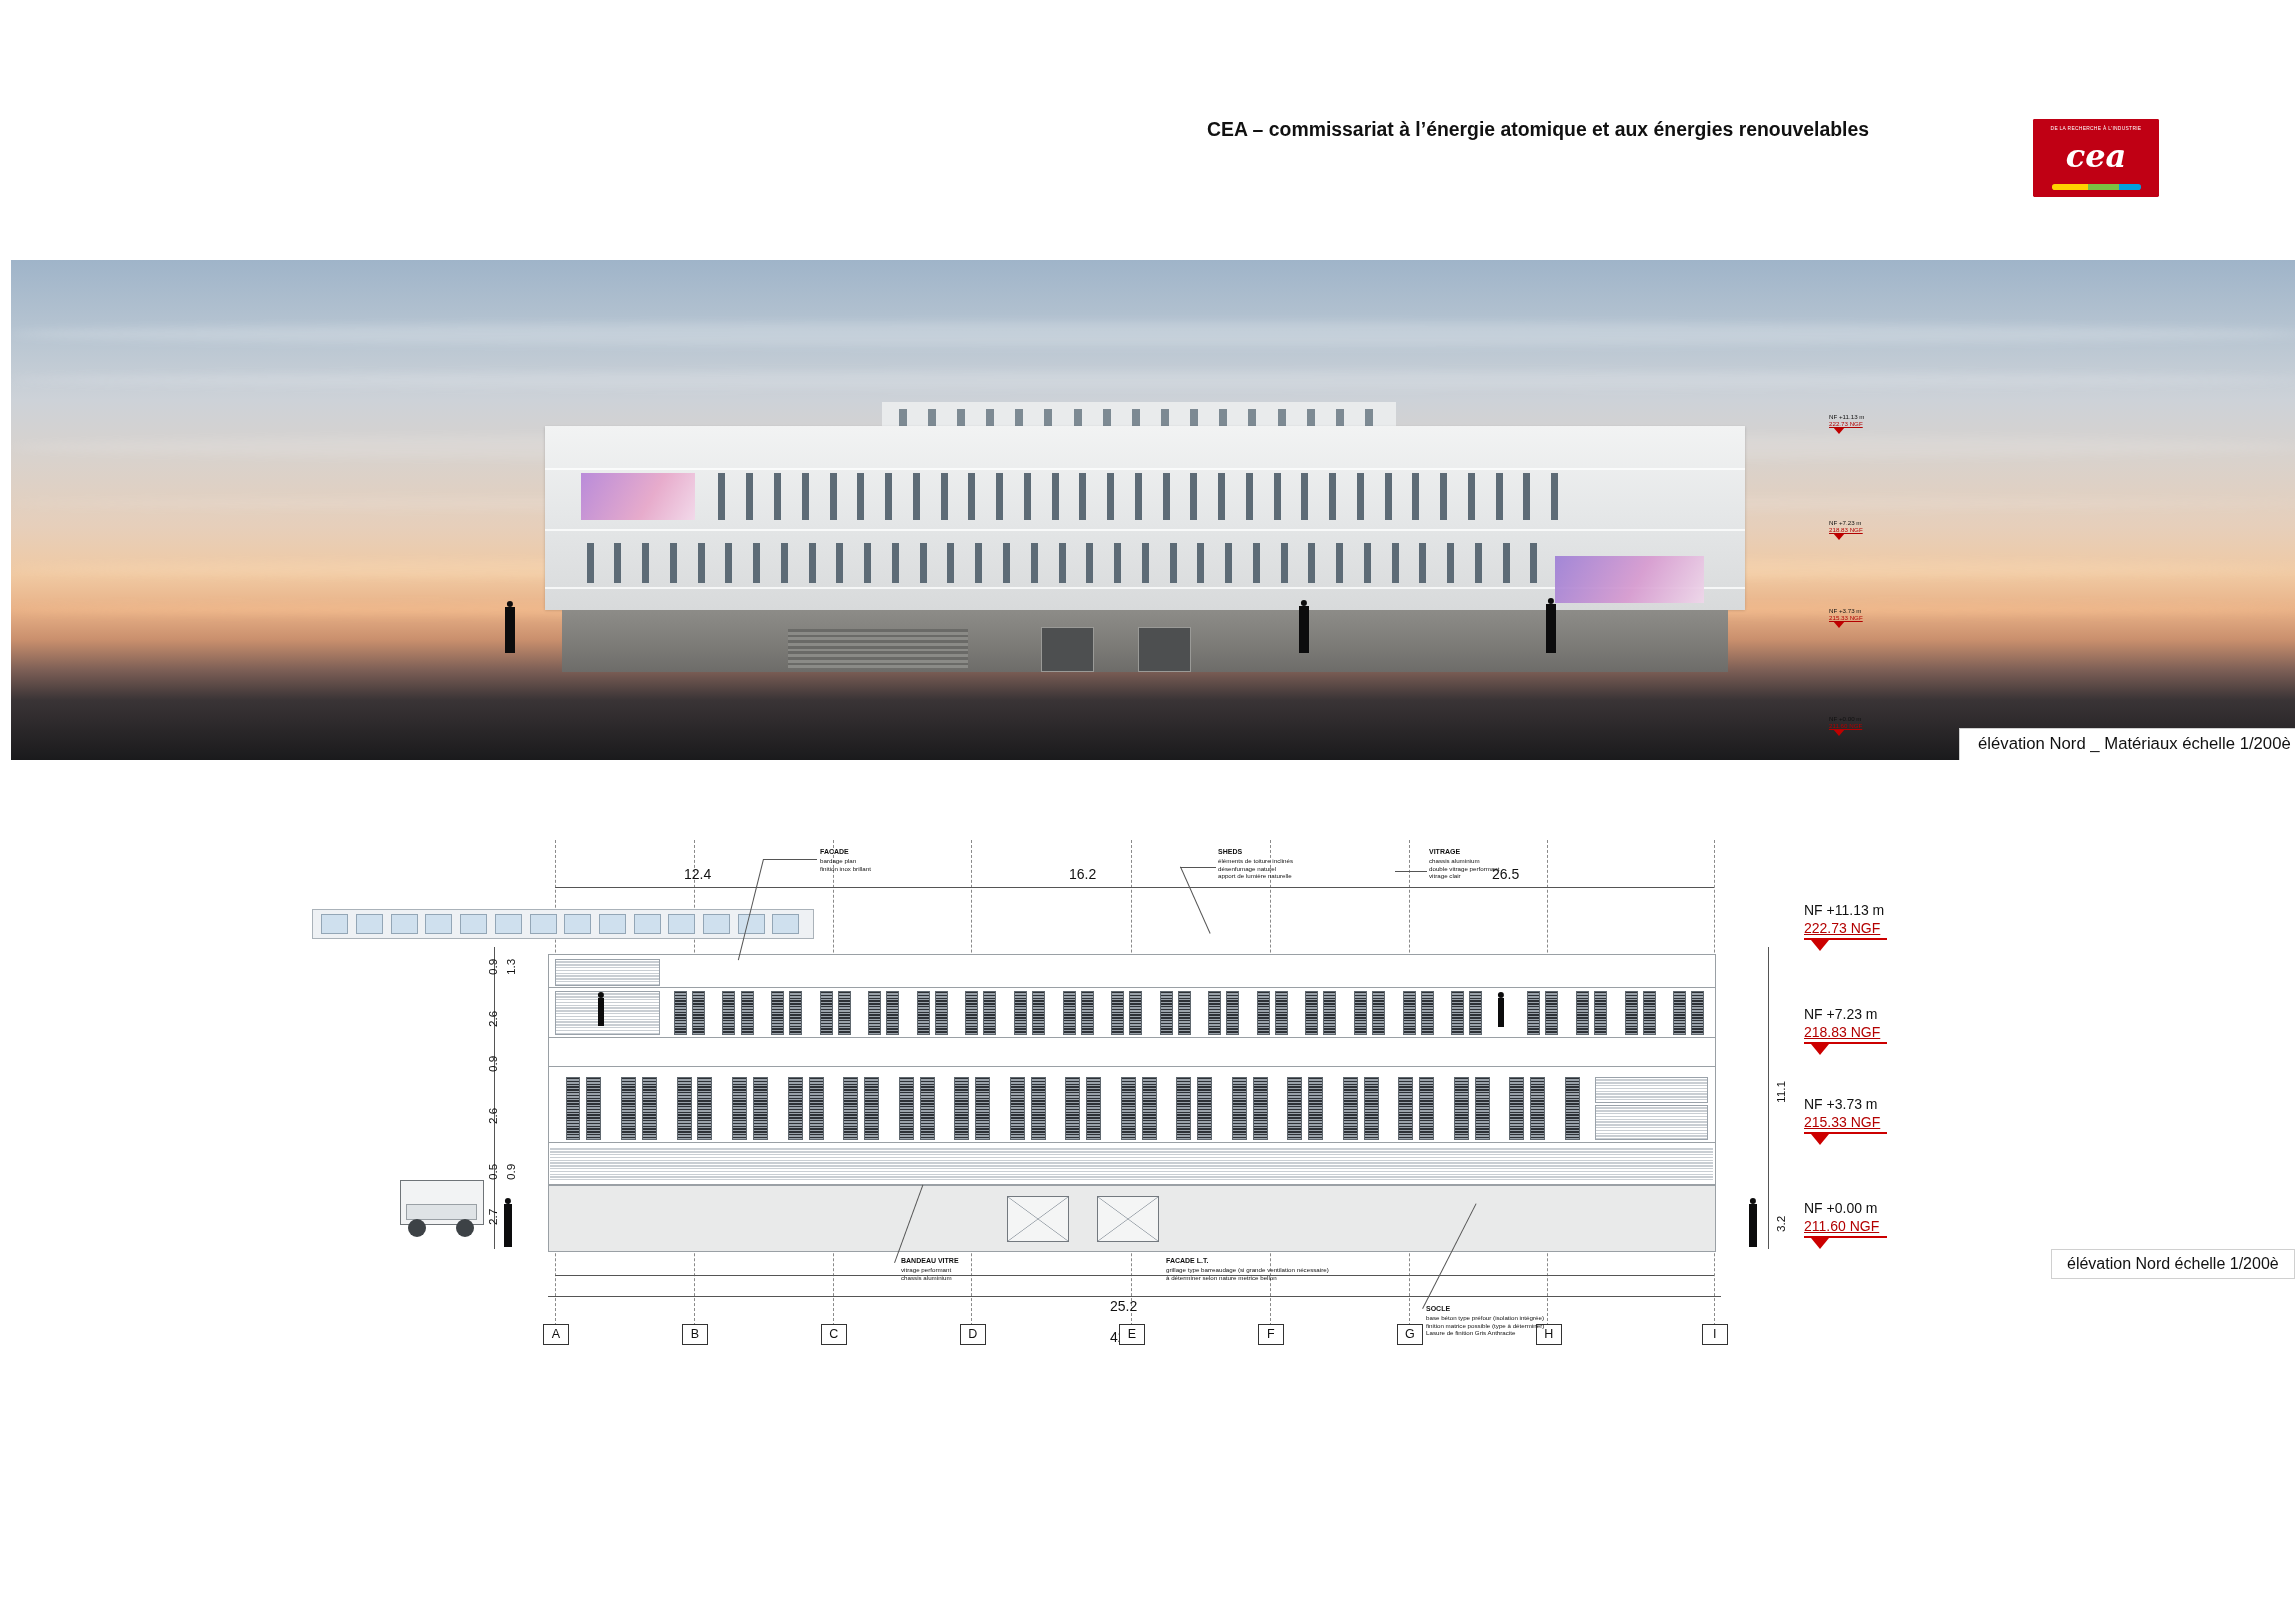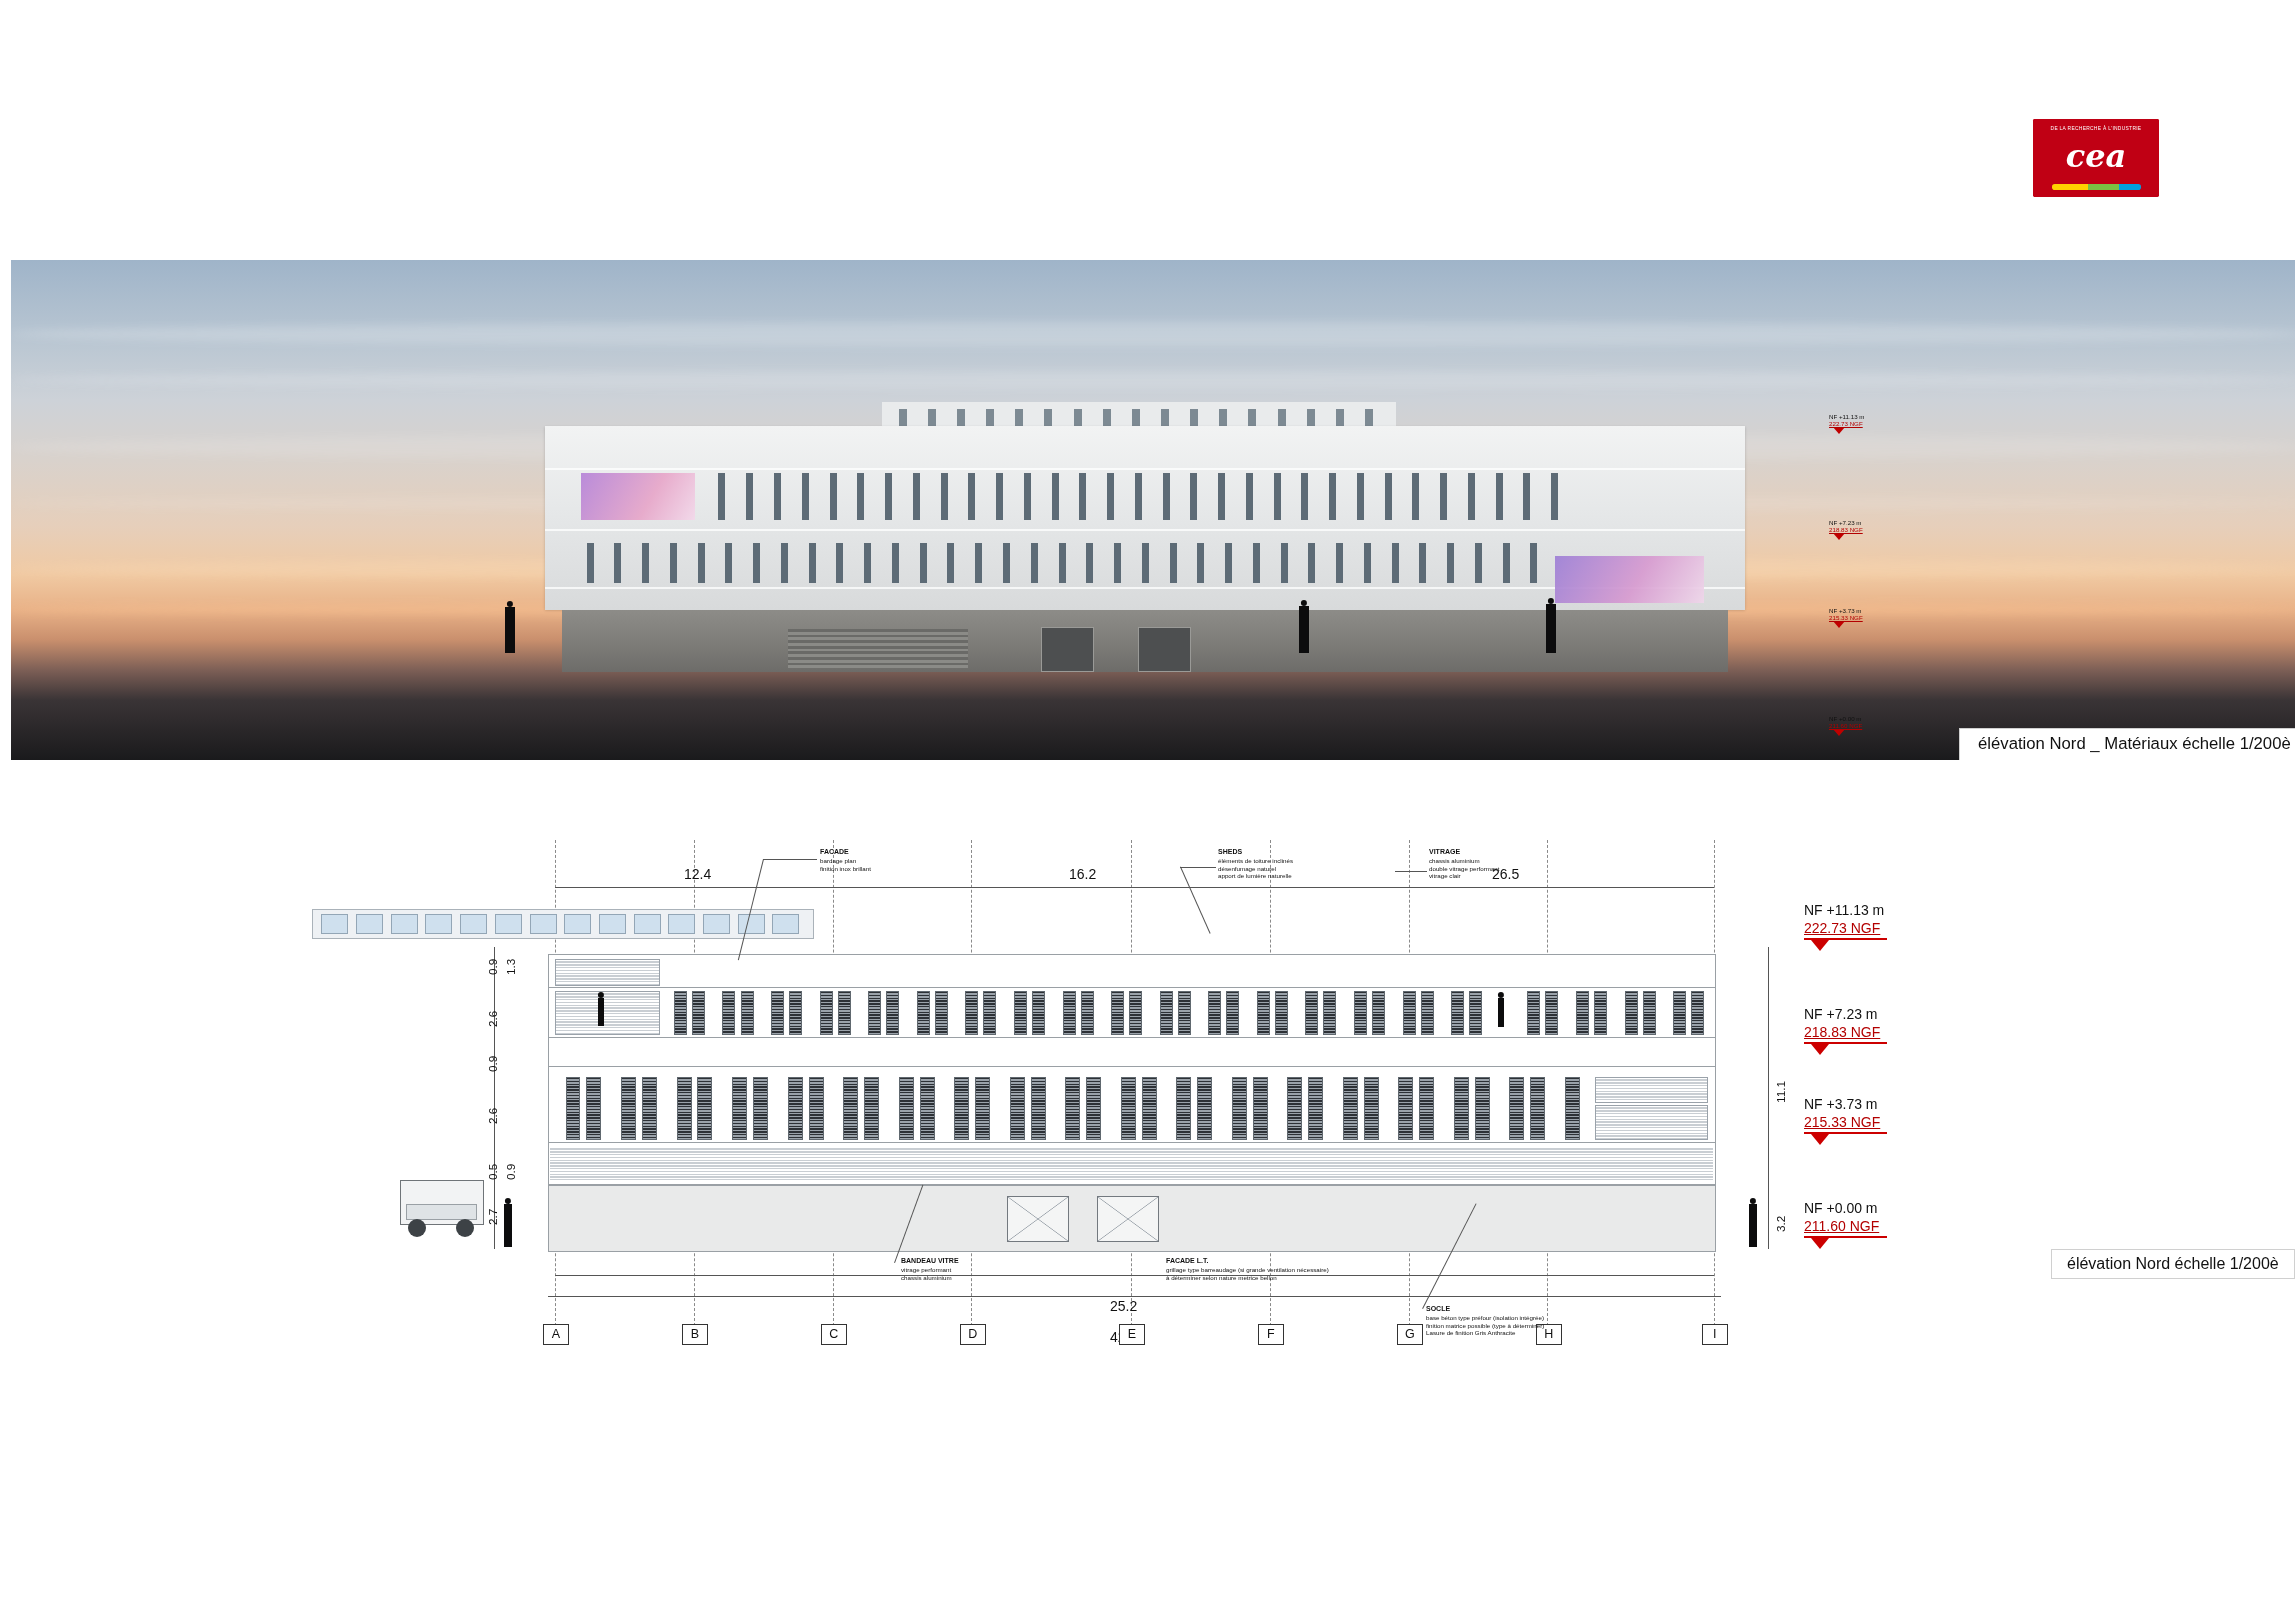--- a/index.html
+++ b/index.html
@@ -416,20 +416,21 @@
     width: 2295px;
     height: 242px;
     background: #ffffff;
   }
 </style>
 </head>
 <body>
 
 <div class="header">
   <div class="header-block">
+    <div class="hdr-cea">CEA – commissariat à l’énergie atomique et aux énergies renouvelables</div>
   </div>
   <div class="cea-logo">
     <div class="cea-top">DE LA RECHERCHE À L'INDUSTRIE</div>
     <div class="cea-word">cea</div>
     <div class="cea-swoosh"></div>
   </div>
 </div>
 
 <div class="photo">
   <div class="cloudband" style="top:62px;height:23.6px;opacity:.55;"></div>

